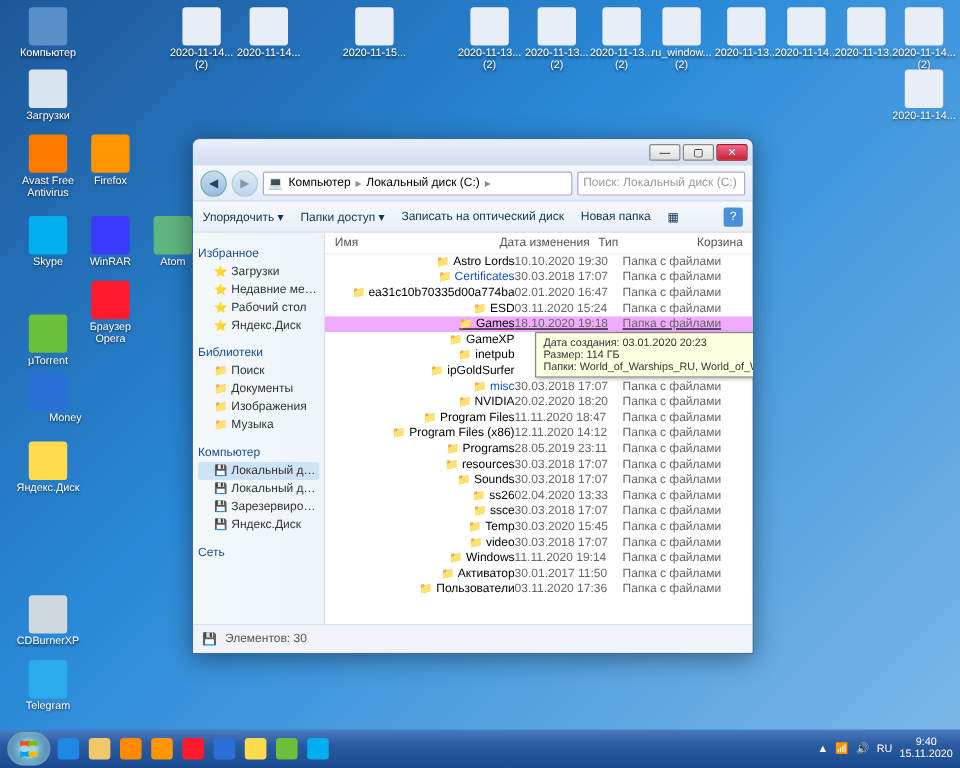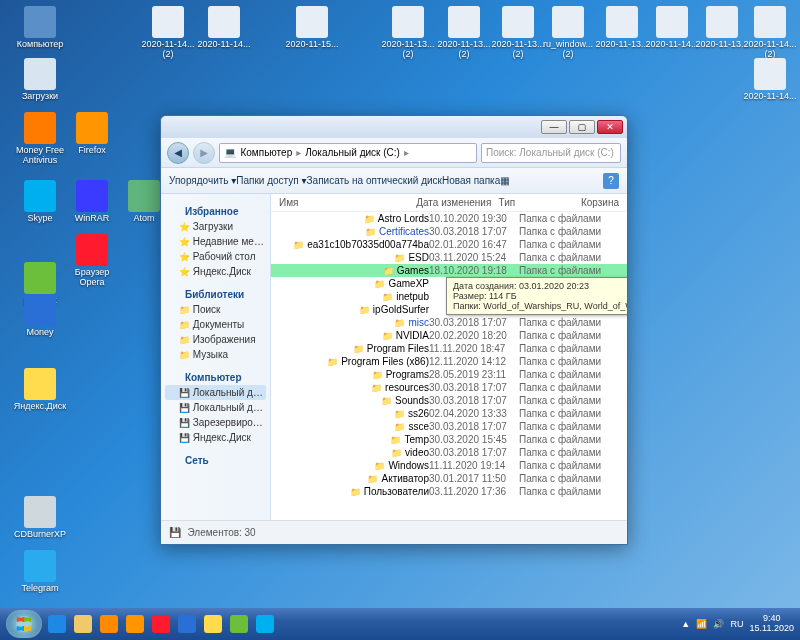--- a/index.html
+++ b/index.html
@@ -14,37 +14,37 @@
 
 .win { position:absolute; left:160px; top:115px; width:468px; height:430px; background:#f0f0f0; border:1px solid #3a6ea5; border-radius:6px 6px 0 0; box-shadow:0 4px 20px rgba(0,0,0,.4); display:flex; flex-direction:column; }
 .titlebar { height:22px; background:linear-gradient(#e8f0fa,#cfddf0); border-radius:6px 6px 0 0; display:flex; justify-content:flex-end; align-items:center; padding:0 4px; gap:2px; }
 .titlebar button { width:26px; height:14px; font-size:9px; border:1px solid #888; border-radius:2px; background:linear-gradient(#f8f8f8,#dcdcdc); cursor:pointer; }
 .titlebar .close { background:linear-gradient(#e68,#c23); color:#fff; border-color:#a12; }
 .navbar { height:30px; background:linear-gradient(#f4f8fd,#e2ecf8); display:flex; align-items:center; padding:0 6px; gap:4px; border-bottom:1px solid #c9d6e8; }
 .navbtn { width:22px; height:22px; border-radius:11px; background:linear-gradient(#cde,#9bd); border:1px solid #7aa; display:flex; align-items:center; justify-content:center; font-size:10px; color:#246; cursor:pointer; }
 .addr { flex:1; height:20px; background:#fff; border:1px solid #aac; border-radius:2px; display:flex; align-items:center; padding:0 4px; font-size:10px; gap:4px; }
 .addr .sep { color:#888; }
 .search { width:140px; height:20px; background:#fff; border:1px solid #aac; border-radius:2px; font-size:10px; padding:0 4px; color:#999; display:flex; align-items:center; }
-.toolbar { height:26px; background:linear-gradient(#f6f9fd,#e8eff8); display:flex; align-items:center; padding:0 8px; font-size:10px; color:#135; border-bottom:1px solid #d0dae8; }
+.toolbar { height:26px; background:linear-gradient(#f6f9fd,#e8eff8); display:flex; align-items:center; padding:0 8px; gap:14px; font-size:10px; color:#135; border-bottom:1px solid #d0dae8; }
 .toolbar span { cursor:pointer; }
 .toolbar .help { margin-left:auto; width:16px; height:16px; background:#4a90d9; color:#fff; border-radius:2px; text-align:center; line-height:16px; cursor:pointer; font-size:10px; }
 .body { flex:1; display:flex; overflow:hidden; background:#fff; }
 .side { width:110px; background:linear-gradient(90deg,#f4f8fc,#eef4fa); border-right:1px solid #d6e0ec; padding:6px 4px; font-size:10px; overflow:hidden; }
-.sgrp { color:#1a4e8c; font-weight:bold; margin:6px 0 2px 20px; }
+.sgrp { color:#1a4e8c; font-weight:normal; margin:6px 0 2px 0; }
 .sitm { padding:2px 2px 2px 14px; color:#333; cursor:pointer; white-space:nowrap; overflow:hidden; text-overflow:ellipsis; }
 .sitm:before { content:"📁 "; font-size:9px; }
 .sitm.star:before { content:"⭐ "; }
 .sitm.disk:before { content:"💾 "; }
 .sitm.sel { background:#cfe3f7; border-radius:2px; }
 .main { flex:1; display:flex; flex-direction:column; overflow:hidden; }
 .cols { display:flex; padding:3px 8px; font-size:10px; color:#555; border-bottom:1px solid #eee; }
 .cols div:nth-child(1){width:150px;} .cols div:nth-child(2){width:90px;} .cols div:nth-child(3){width:90px;} .cols div:nth-child(4){flex:1;}
 .files { flex:1; overflow-y:auto; font-size:10px; }
 .frow { display:flex; padding:1px 8px; cursor:pointer; position:relative; }
-.frow.sel { background:#86efac; }
+.frow.sel { background:#f0abfc;text-decoration:underline; }
 .frow div:nth-child(1){width:150px;white-space:nowrap;overflow:hidden;text-align:right;} .frow div:nth-child(2){width:90px;color:#666;} .frow div:nth-child(3){width:90px;color:#666;} .frow div:nth-child(4){flex:1;}
 .frow .fn:before { content:"📁 "; font-size:9px; }
 .frow .fn.link { color:#1a4fbf; }
 .tooltip { position:absolute; left:175px; top:0px; background:#ffffe1; border:1px solid #888; padding:3px 6px; font-size:9px; color:#333; white-space:nowrap; z-index:10; box-shadow:1px 1px 3px rgba(0,0,0,.3); }
 .status { height:24px; background:#f0f4f9; border-top:1px solid #d6e0ec; display:flex; align-items:center; padding:0 8px; font-size:10px; color:#555; gap:6px; }
 .status:before { content:"💾"; }
 
 
 .taskbar { position:absolute; left:0; right:0; bottom:0; height:32px; background:linear-gradient(#4a7abf,#2a5a9f 40%,#1a4a8f); display:flex; align-items:center; padding:0 6px; gap:3px; }
 .start { width:36px; height:28px; border-radius:14px; background:radial-gradient(circle,#8cd 20%,#369); box-shadow:0 0 4px rgba(255,255,255,.4) inset; cursor:pointer; display:flex; align-items:center; justify-content:center; }
@@ -62,21 +62,21 @@
     <div class="dicon" style="left: 12px; top: 6px;">
       <div class="ig" style="background:#5a8fc7"></div>
       <div class="lbl">Компьютер</div>
     </div>
     <div class="dicon" style="left: 12px; top: 58px;">
       <div class="ig" style="background:#d8e4ef"></div>
       <div class="lbl">Загрузки</div>
     </div>
     <div class="dicon" style="left: 12px; top: 112px;">
       <div class="ig" style="background:#ff7b00"></div>
-      <div class="lbl">Money Free Antivirus</div>
+      <div class="lbl">Avast Free Antivirus</div>
     </div>
     <div class="dicon" style="left: 64px; top: 112px;">
       <div class="ig" style="background:#ff9500"></div>
       <div class="lbl">Firefox</div>
     </div>
     <div class="dicon" style="left: 12px; top: 180px;">
       <div class="ig" style="background:#00aff0"></div>
       <div class="lbl">Skype</div>
     </div>
     <div class="dicon" style="left: 64px; top: 180px;">
@@ -88,21 +88,21 @@
       <div class="lbl">Atom</div>
     </div>
     <div class="dicon" style="left: 12px; top: 234px; margin-top: 28px;">
       <div class="ig" style="background:#6bbf3b"></div>
       <div class="lbl">μTorrent</div>
     </div>
     <div class="dicon" style="left: 64px; top: 234px;">
       <div class="ig" style="background:#ff1b2d"></div>
       <div class="lbl">Браузер Opera</div>
     </div>
-    <div class="dicon" style="left: 12px; top: 294px;">
+    <div class="dicon" style="left: 12px; top: 310px; text-align: right;">
       <div class="ig" style="background:#2a6fd6"></div>
       <div class="lbl">Money</div>
     </div>
     <div class="dicon" style="left: 12px; top: 368px;">
       <div class="ig" style="background:#ffdb4d"></div>
       <div class="lbl">Яндекс.Диск</div>
     </div>
     <div class="dicon" style="left: 12px; top: 496px;">
       <div class="ig" style="background:#cfd8dc"></div>
       <div class="lbl">CDBurnerXP</div>

